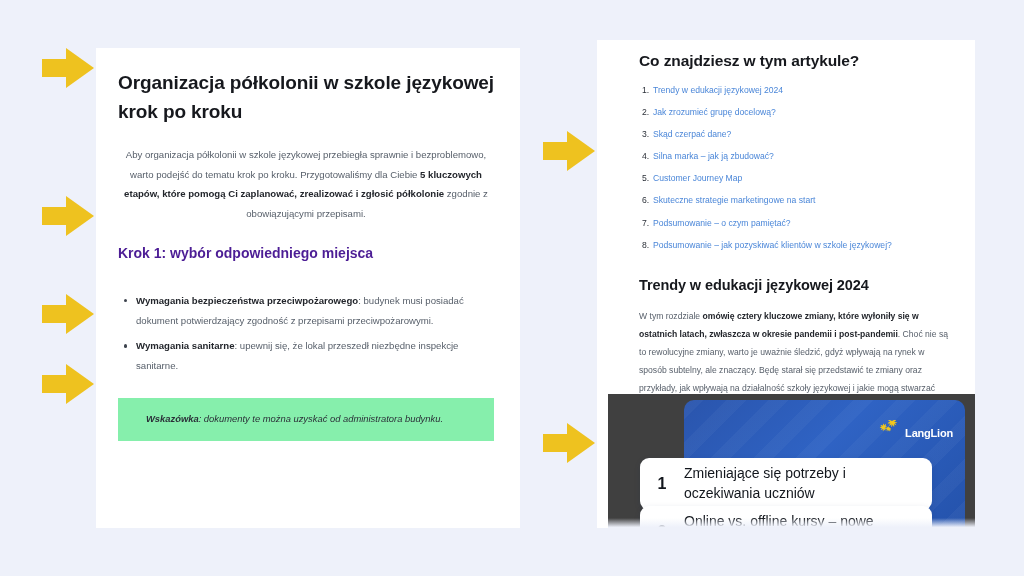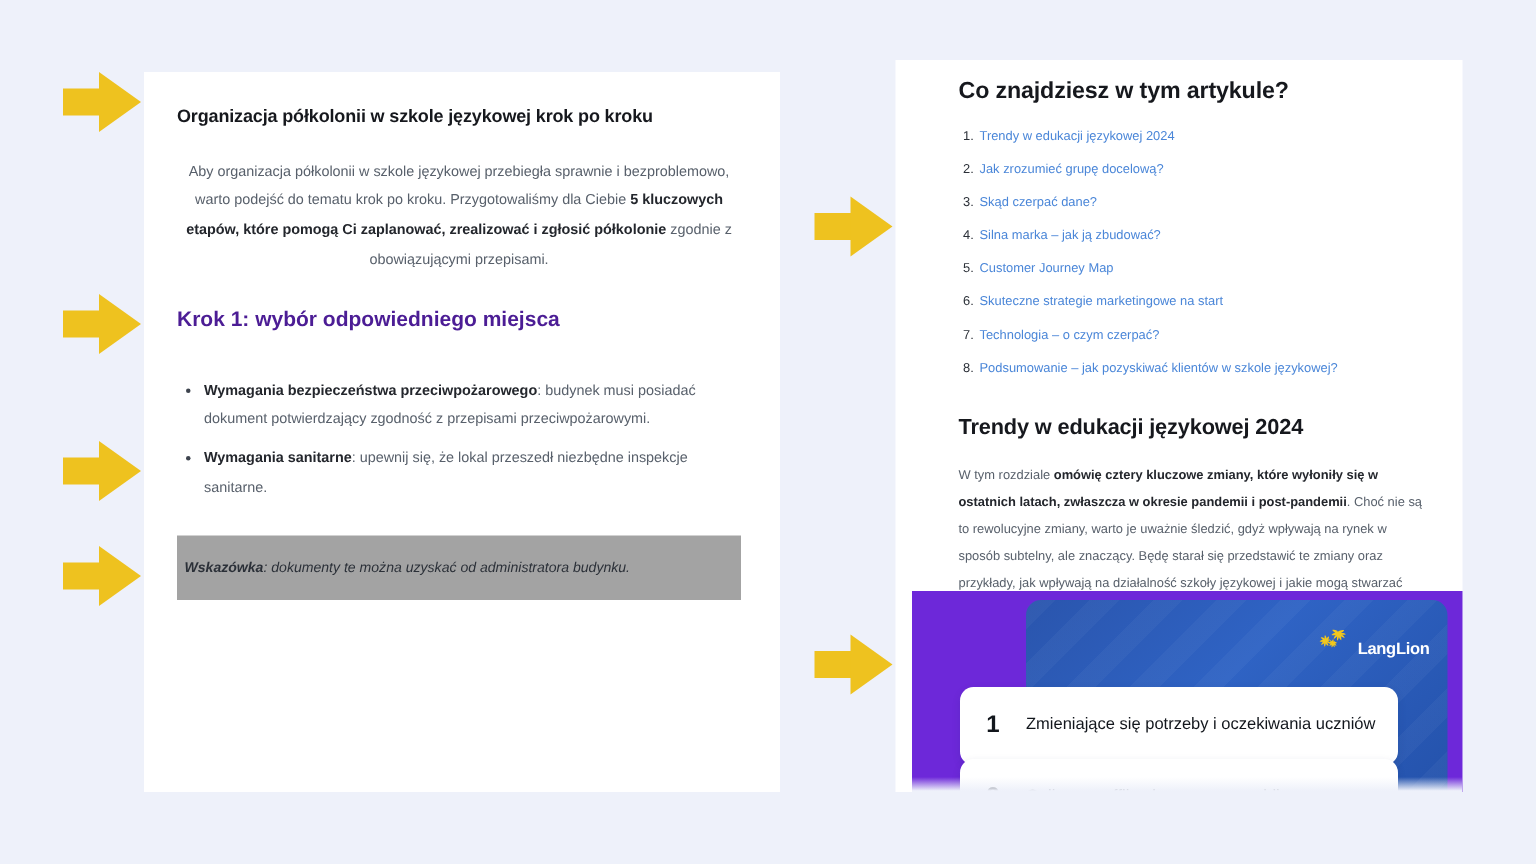--- a/index.html
+++ b/index.html
@@ -63,21 +63,21 @@
     top: 40px;
     width: 378px;
     height: 488px;
   }
 
   .pad-left { padding: 14px 26px 0 22px; }
   .pad-right { padding: 4px 16px 0 14px; margin-left: 20px; }
 
   
   h1.doc-title {
-    font-size: 12px;
+    font-size: 19px;
     line-height: 1.55;
     font-weight: 700;
     color: #16181d;
     margin: 6px 0 0 0;
     letter-spacing: -0.1px;
   }
   h2.step-title {
     font-size: 14px;
     font-weight: 700;
     color: #4c1d95;
@@ -112,22 +112,22 @@
     position: absolute;
     left: -12px;
     top: 8px;
     width: 3.2px;
     height: 3.2px;
     border-radius: 50%;
     background: #3d434d;
   }
 
   .tip-box {
-    background: #a3a3a3;
-    padding: 12px 16px 12px 5px;
+    background: #86efac;
+    padding: 12px 16px 12px 28px;
     margin: 0;
   }
   .tip-box p {
     font-size: 9.4px;
     line-height: 2.0;
     color: #2b3038;
     font-style: italic;
     margin: 0;
   }
   .tip-box b { font-weight: 700; font-style: italic; }
@@ -186,21 +186,21 @@
   }
   p.right-body b { color: #23262c; font-weight: 700; }
 
   
   .info-wrap {
     position: absolute;
     left: 608px;
     top: 394px;
     width: 367px;
     height: 134px;
-    background: #6d28d9;
+    background: #404040;
     overflow: hidden;
   }
   .info-card {
     position: absolute;
     left: 76px;
     top: 6px;
     width: 281px;
     height: 132px;
     border-radius: 10px 10px 0 0;
     background: linear-gradient(135deg, #2a55ad 0%, #2f63c4 45%, #2452ab 100%);
@@ -250,21 +250,21 @@
   .item-2 { top: 112px; height: 36px; }
   .item-num {
     width: 44px;
     text-align: center;
     font-size: 16px;
     font-weight: 700;
     color: #12161c;
     flex: 0 0 44px;
   }
   .item-text {
-    font-size: 11px;
+    font-size: 14px;
     line-height: 1.42;
     color: #12161c;
     padding-right: 14px;
   }
   .fade-bottom {
     position: absolute;
     left: 0;
     right: 0;
     bottom: 0;
     height: 10px;
@@ -341,21 +341,21 @@
     <div class="pad-right">
       <h2 class="toc-title">Co znajdziesz w tym artykule?</h2>
 
       <ol class="toc">
         <li><a class="toc-link" href="#">Trendy w edukacji językowej 2024</a></li>
         <li><a class="toc-link" href="#">Jak zrozumieć grupę docelową?</a></li>
         <li><a class="toc-link" href="#">Skąd czerpać dane?</a></li>
         <li><a class="toc-link" href="#">Silna marka – jak ją zbudować?</a></li>
         <li><a class="toc-link" href="#">Customer Journey Map</a></li>
         <li><a class="toc-link" href="#">Skuteczne strategie marketingowe na start</a></li>
-        <li><a class="toc-link" href="#">Technologia – o czym czerpać?</a></li>
+        <li><a class="toc-link" href="#">Podsumowanie – o czym pamiętać?</a></li>
         <li><a class="toc-link" href="#">Podsumowanie – jak pozyskiwać klientów w szkole językowej?</a></li>
       </ol>
 
       <h2 class="section-title">Trendy w edukacji językowej 2024</h2>
 
       <p class="right-body"><span>W tym rozdziale </span><b>omówię cztery kluczowe zmiany, które wyłoniły się w ostatnich latach, zwłaszcza w okresie pandemii i post-pandemii</b><span>. Choć nie są to rewolucyjne zmiany, warto je uważnie śledzić, gdyż wpływają na rynek w sposób subtelny, ale znaczący. Będę starał się przedstawić te zmiany oraz przykłady, jak wpływają na działalność szkoły językowej i jakie mogą stwarzać zagrożenia.</span></p>
     </div>
   </div>
 
   <div class="info-wrap">

